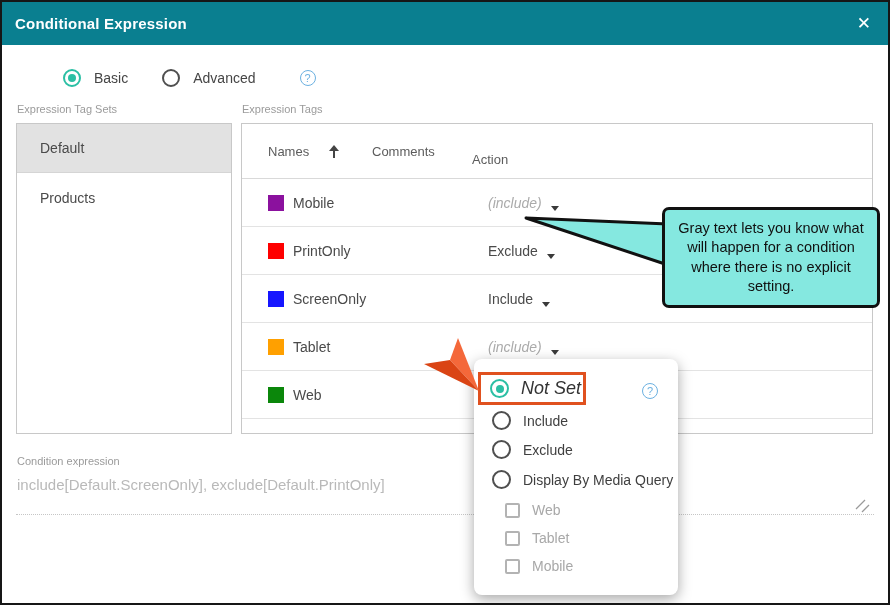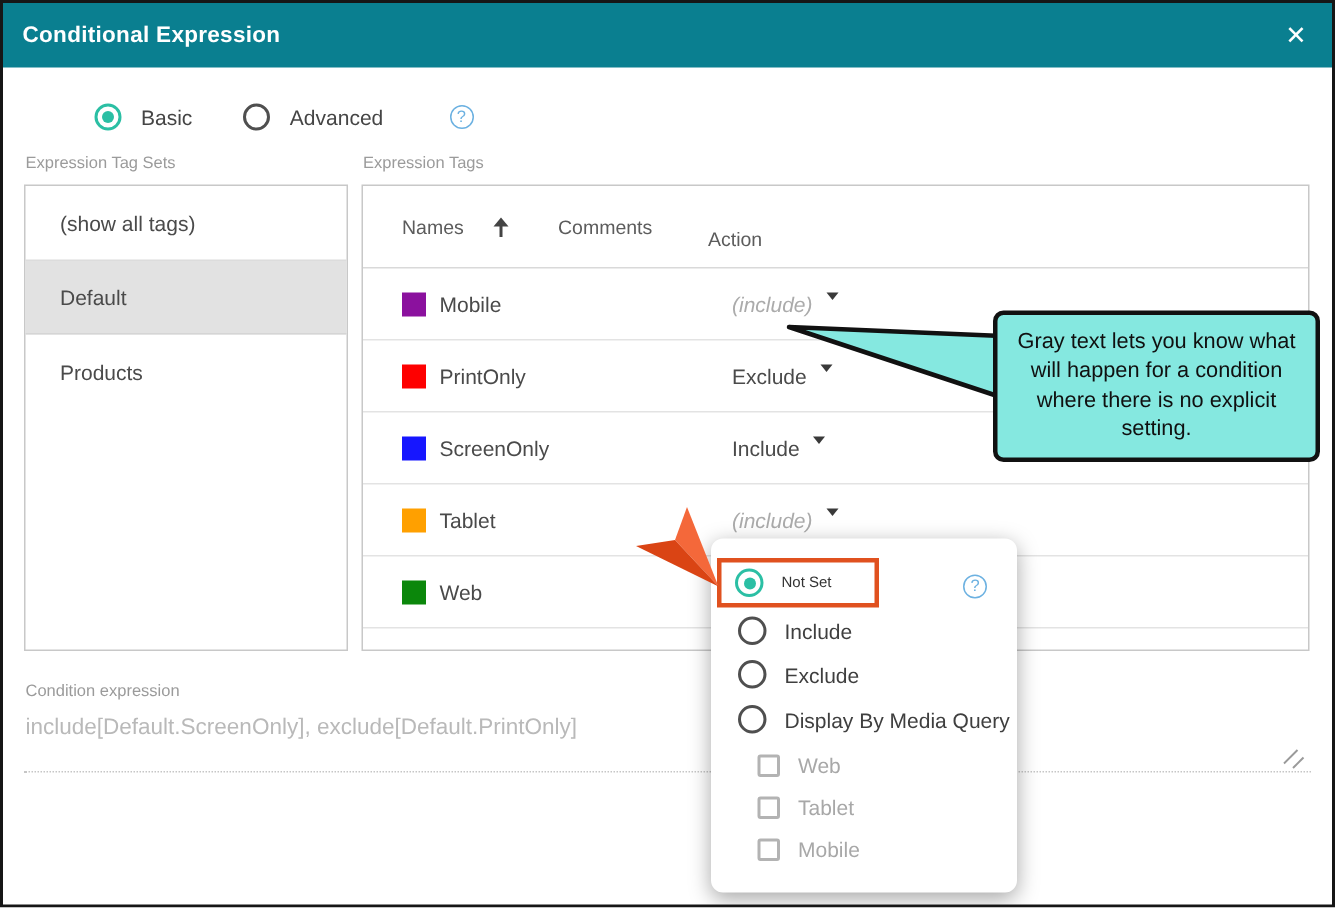--- a/index.html
+++ b/index.html
@@ -41,21 +41,21 @@
   .tagstable { position:absolute; left:239px; top:121px; width:632px; height:311px;
                background:#fff; border:1px solid #c8c8c8; }
   .thead { height:55px; border-bottom:1px solid #d9d9d9; display:flex; align-items:center;
            font-size:13px; color:#5c5c5c; }
   .col-name { margin-left:26px; width:104px; display:flex; align-items:center; gap:19px; cursor:pointer; }
   .col-comments { width:100px; } .col-action { width:120px;margin-top:16px; }
   .trow { height:48px; border-bottom:1px solid #e3e3e3; display:flex; align-items:center;
           font-size:14px; color:#4a4a4a; }
   .swatch { margin-left:26px; width:16px; height:16px; flex:none; }
   .tname { margin-left:9px; width:170px; }
-  .action-cell { margin-left:25px; display:flex; align-items:flex-start; gap:9px; cursor:pointer; }
+  .action-cell { margin-left:25px; display:flex; align-items:flex-end; gap:9px; cursor:pointer; }
   .action-cell.implicit .atext { color:#ababab; font-style:italic; }
   .caret { width:0; height:0; border-left:4.5px solid transparent; border-right:4.5px solid transparent;
            border-top:5.5px solid #3a3a3a; }
 
   
   .expr-label { position:absolute; left:15px; top:453px; font-size:11px; color:#9b9b9b; }
   .expr-value { position:absolute; left:15px; top:474px; font-size:15px; color:#b9b9b9; }
   .dotted { position:absolute; left:14px; top:512px; width:858px; border-top:1px dotted #c6c6c6; }
   .grip { position:absolute; right:18px; top:496px; }
 
@@ -102,21 +102,20 @@
     <span class="radio"></span>
     <span class="rlabel">Advanced</span>
     <span class="gap44"></span>
     <span class="help">?</span>
   </div>
 
   <div class="panel-label" style="left:15px; top:101px;">Expression Tag Sets</div>
   <div class="panel-label" style="left:240px; top:101px;">Expression Tags</div>
 
   <div class="tagsets">
-    <div class="item first">(show all tags)</div>
     <div class="item sel">Default</div>
     <div class="item">Products</div>
   </div>
 
   <div class="tagstable">
     <div class="thead">
       <span class="col-name">
         <span>Names</span>
         <svg width="12" height="15">
           <line x1="6" y1="14" x2="6" y2="5" stroke="#444" stroke-width="2"></line>
@@ -177,21 +176,21 @@
     <polygon points="14,16 156,22 156,63" fill="#85e8e0"></polygon>
     <path d="M156,22 L14,16 L156,63" fill="none" stroke="#111" stroke-width="3" stroke-linejoin="round" stroke-linecap="round"></path>
   </svg>
   <div class="callout">
     <span>Gray text lets you know what will happen for a condition where there is no explicit setting.</span>
   </div>
 
   <div class="menu">
     <div class="notset-box">
       <span class="radio lg sel" style="margin-left:9px;"></span>
-      <span class="mlabel" style="margin-left:12px; font-size:10px; color:#333;">Not Set</span>
+      <span class="mlabel" style="margin-left:12px; font-size:18px; color:#333;font-style:italic;">Not Set</span>
     </div>
     <span class="help menu-help">?</span>
 
     <div class="mrow" style="left:18px; top:52px;">
       <span class="radio lg"></span>
       <span class="mlabel">Include</span>
     </div>
     <div class="mrow" style="left:18px; top:81px;">
       <span class="radio lg"></span>
       <span class="mlabel">Exclude</span>

